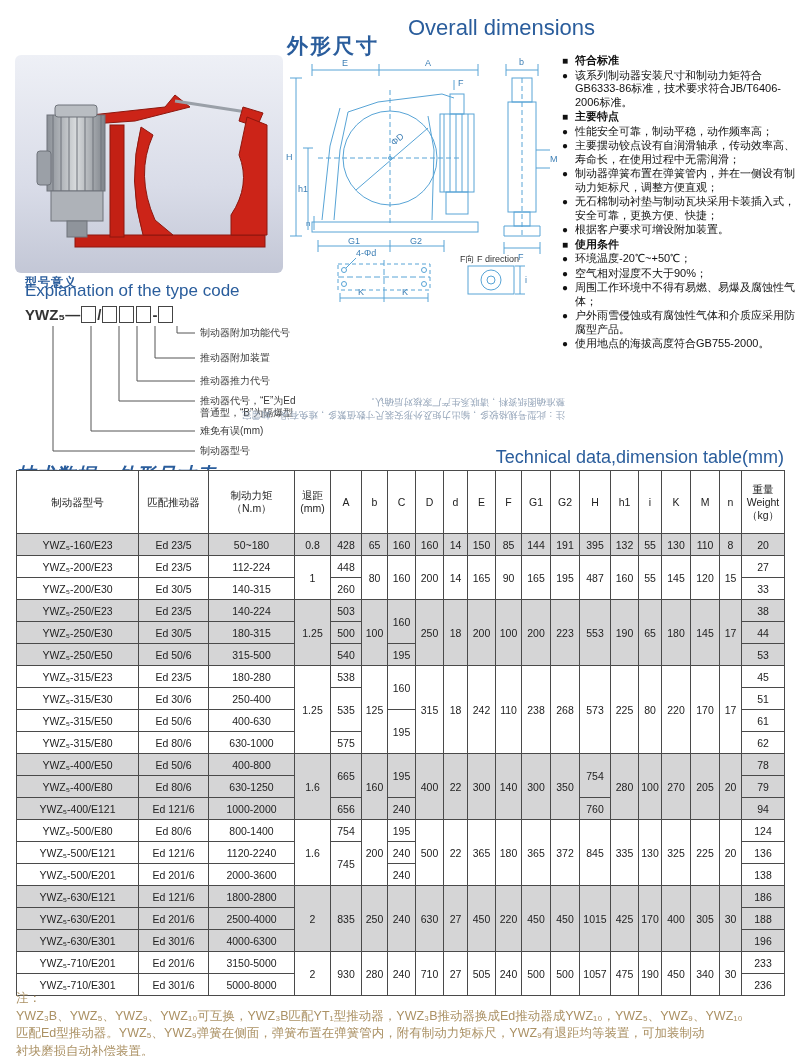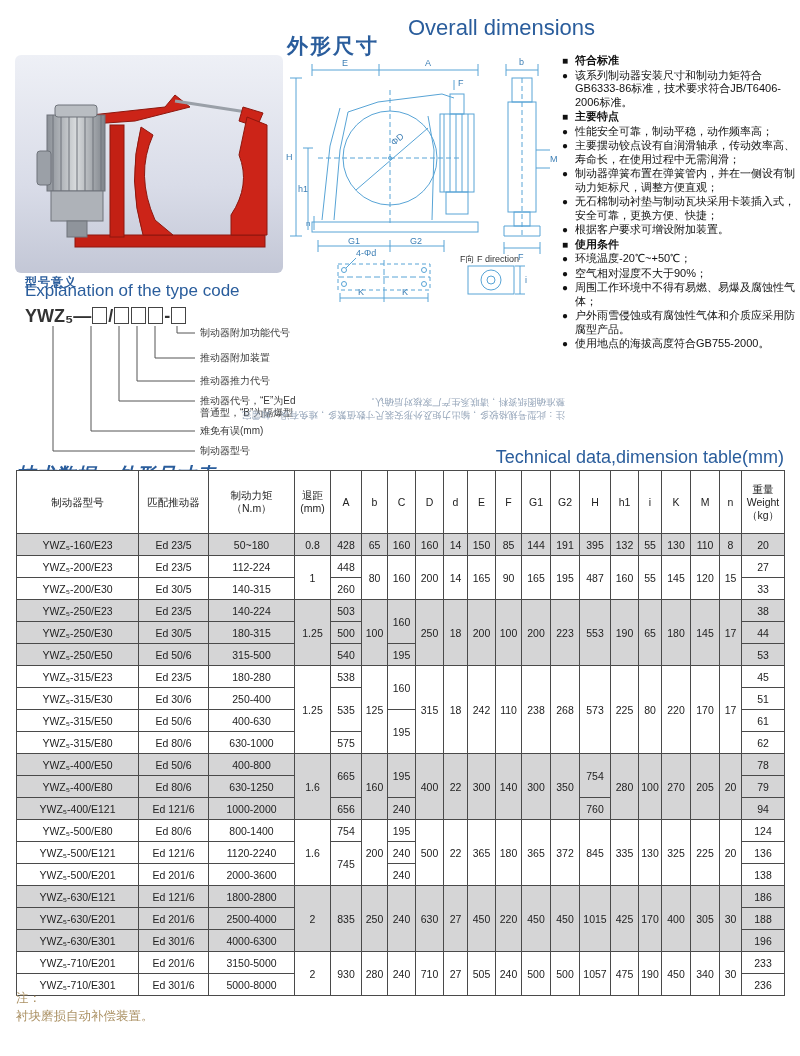--- a/index.html
+++ b/index.html
@@ -18,21 +18,21 @@
   
   #side-notes{left:562px;top:54px;width:234px;font-size:11px;line-height:13.5px;color:#111;}
   .note-item{display:flex;margin-bottom:1px;}
   .note-item .mark{flex:0 0 13px;font-size:10px;}
   .note-item.header{font-weight:bold;}
   .note-item .txt{flex:1;}
   
   #tc-title-cn{left:25px;top:258px;font-size:12px;letter-spacing:1px;}
   #tc-title-en{left:25px;top:281px;font-size:17px;}
   #tc-diagram{left:25px;top:306px;width:400px;height:155px;}
-  #code-line{position:absolute;left:0;top:0;font-size:18px;color:#333;font-weight:bold;}
+  #code-line{position:absolute;left:0;top:0;font-size:15px;color:#333;font-weight:bold;}
   .code-box{display:inline-block;width:13px;height:15px;border:1.4px solid #444;vertical-align:middle;margin:0 1px 3px 1px;}
   .tc-label{position:absolute;left:175px;font-size:10px;color:#3a3a3a;white-space:pre-line;line-height:12px;}
   
   #inverted-note{left:235px;top:396px;width:330px;font-size:9.5px;line-height:13px;color:#8295ad;transform:rotate(180deg);opacity:.85;}
   
   #tbl-title-cn{left:16px;top:446px;font-size:19px;letter-spacing:1px;font-style:italic;}
   #tbl-title-en{right:16px;top:447px;font-size:18px;}
   
   #tbl-wrap{left:16px;top:470px;width:768px;}
   table{border-collapse:collapse;table-layout:fixed;width:768px;}
@@ -602,14 +602,14 @@
           <td>Ed 301/6</td>
           <td>5000-8000</td>
           <td>236</td>
         </tr>
       </tbody>
   </table>
 </div>
 
 <div class="abs" id="footnote">
   <span class="lbl">注：</span>
-  <span id="footnote-lines"><div>衬块磨损自动补偿装置。</div></span>
+  <span id="footnote-lines"><div>YWZ₃B、YWZ₅、YWZ₉、YWZ₁₀可互换，YWZ₃B匹配YT₁型推动器，YWZ₃B推动器换成Ed推动器成YWZ₁₀，YWZ₅、YWZ₉、YWZ₁₀</div><div>匹配Ed型推动器。YWZ₅、YWZ₉弹簧在侧面，弹簧布置在弹簧管内，附有制动力矩标尺，YWZ₉有退距均等装置，可加装制动</div><div>衬块磨损自动补偿装置。</div></span>
 </div>
 
 </body></html>

